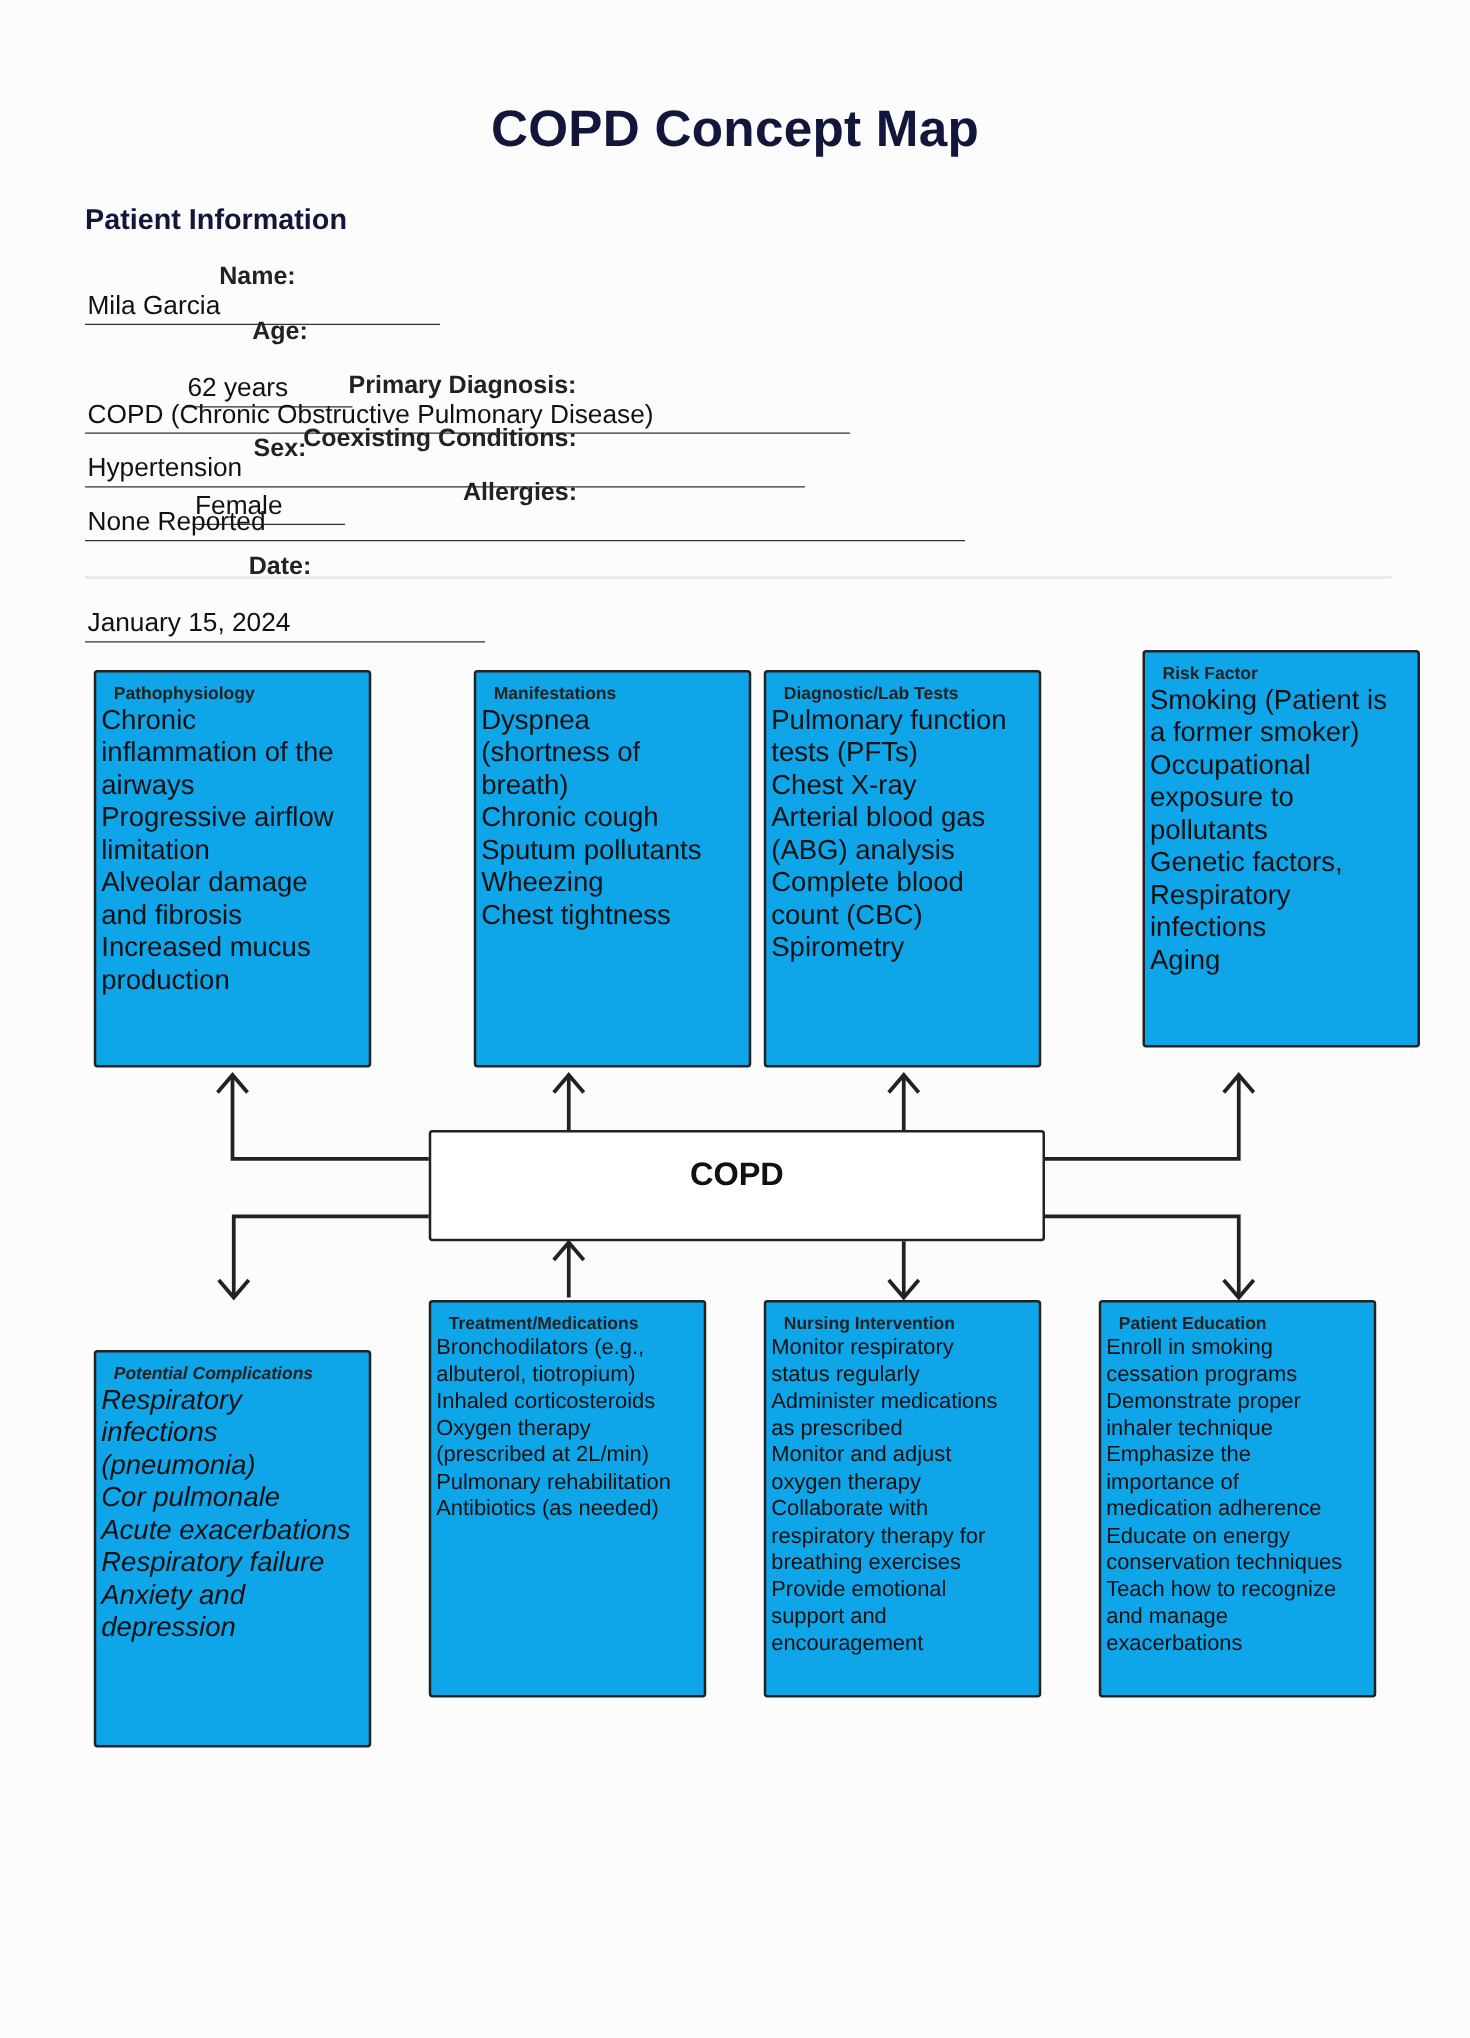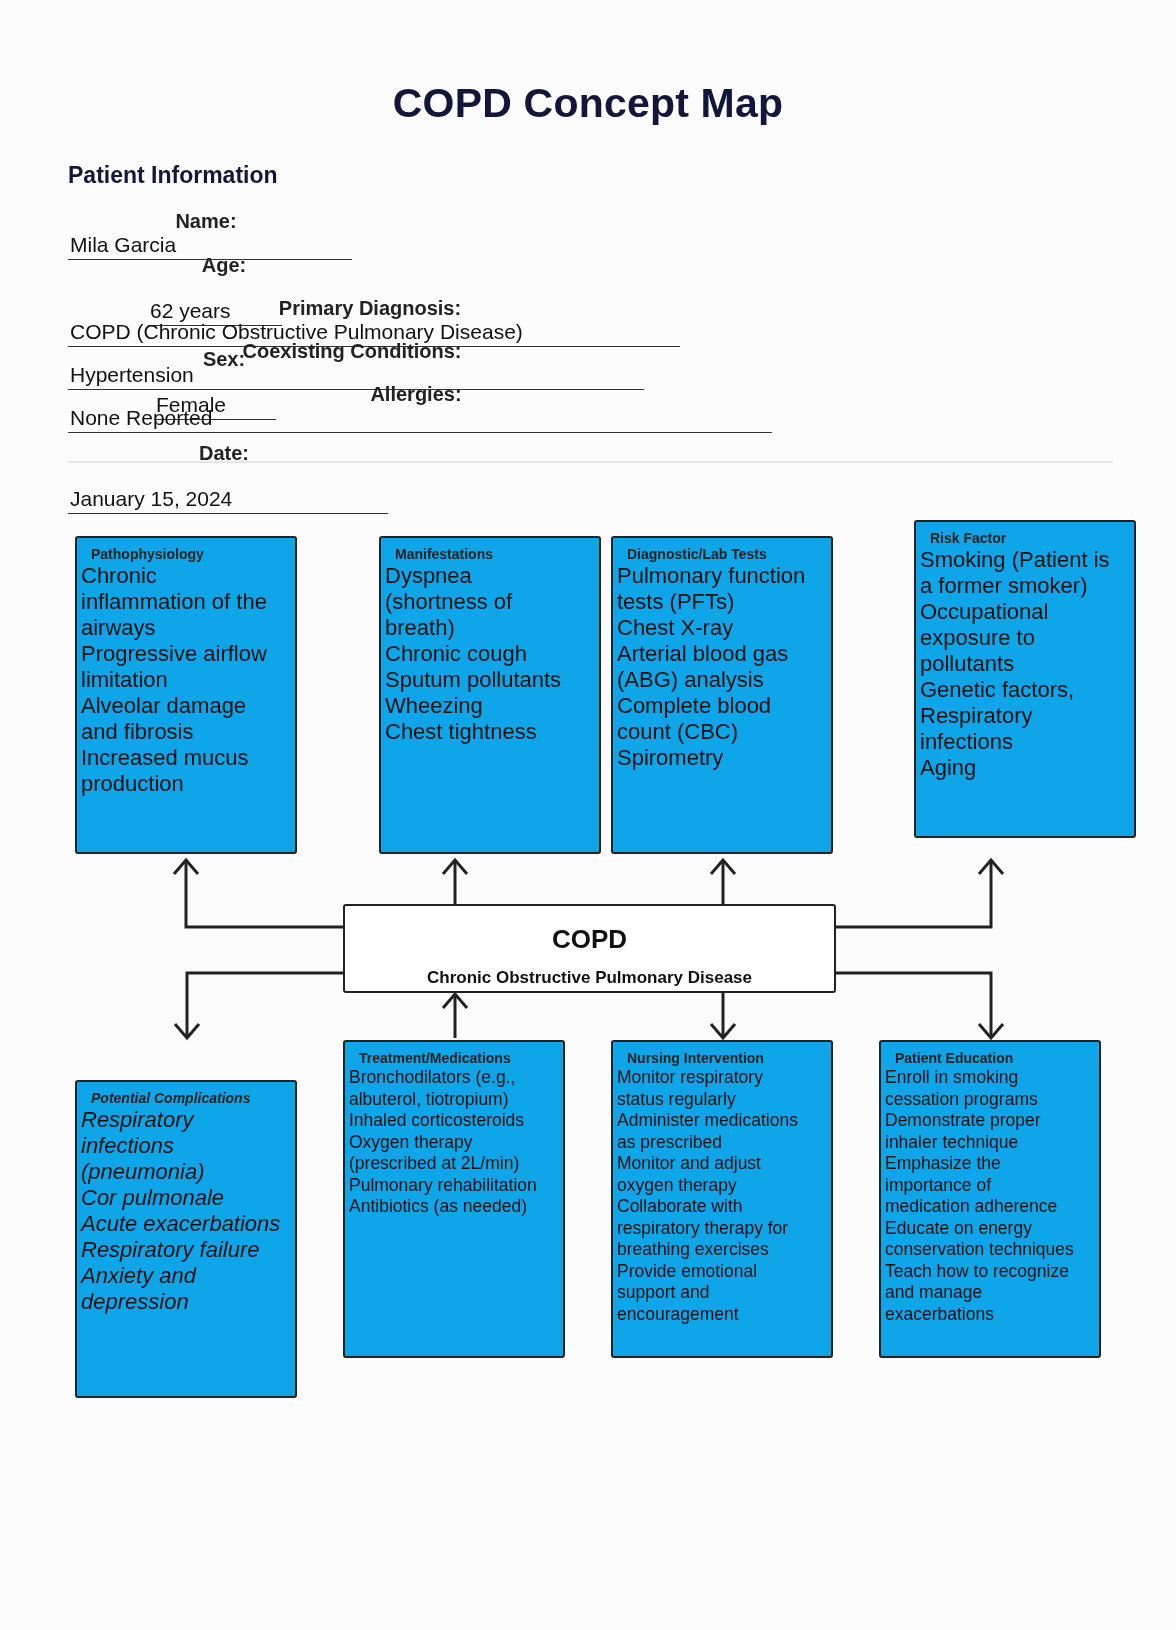--- a/index.html
+++ b/index.html
@@ -154,21 +154,20 @@
       <div>pollutants</div>
       <div>Genetic factors,</div>
       <div>Respiratory</div>
       <div>infections</div>
       <div>Aging</div>
     </div>
 </div>
 
 <div class="center-box">
   <div class="center-title">COPD</div>
-  <div class="center-sub">Chronic Obstructive Pulmonary Disease</div>
 </div>
 
 <div class="box" style="left:75px; top:1080px;font-style:italic;">
   <div class="box-title">Potential Complications</div>
   <div class="box-items lg">
       <div>Respiratory</div>
       <div>infections</div>
       <div>(pneumonia)</div>
       <div>Cor pulmonale</div>
       <div>Acute exacerbations</div>

